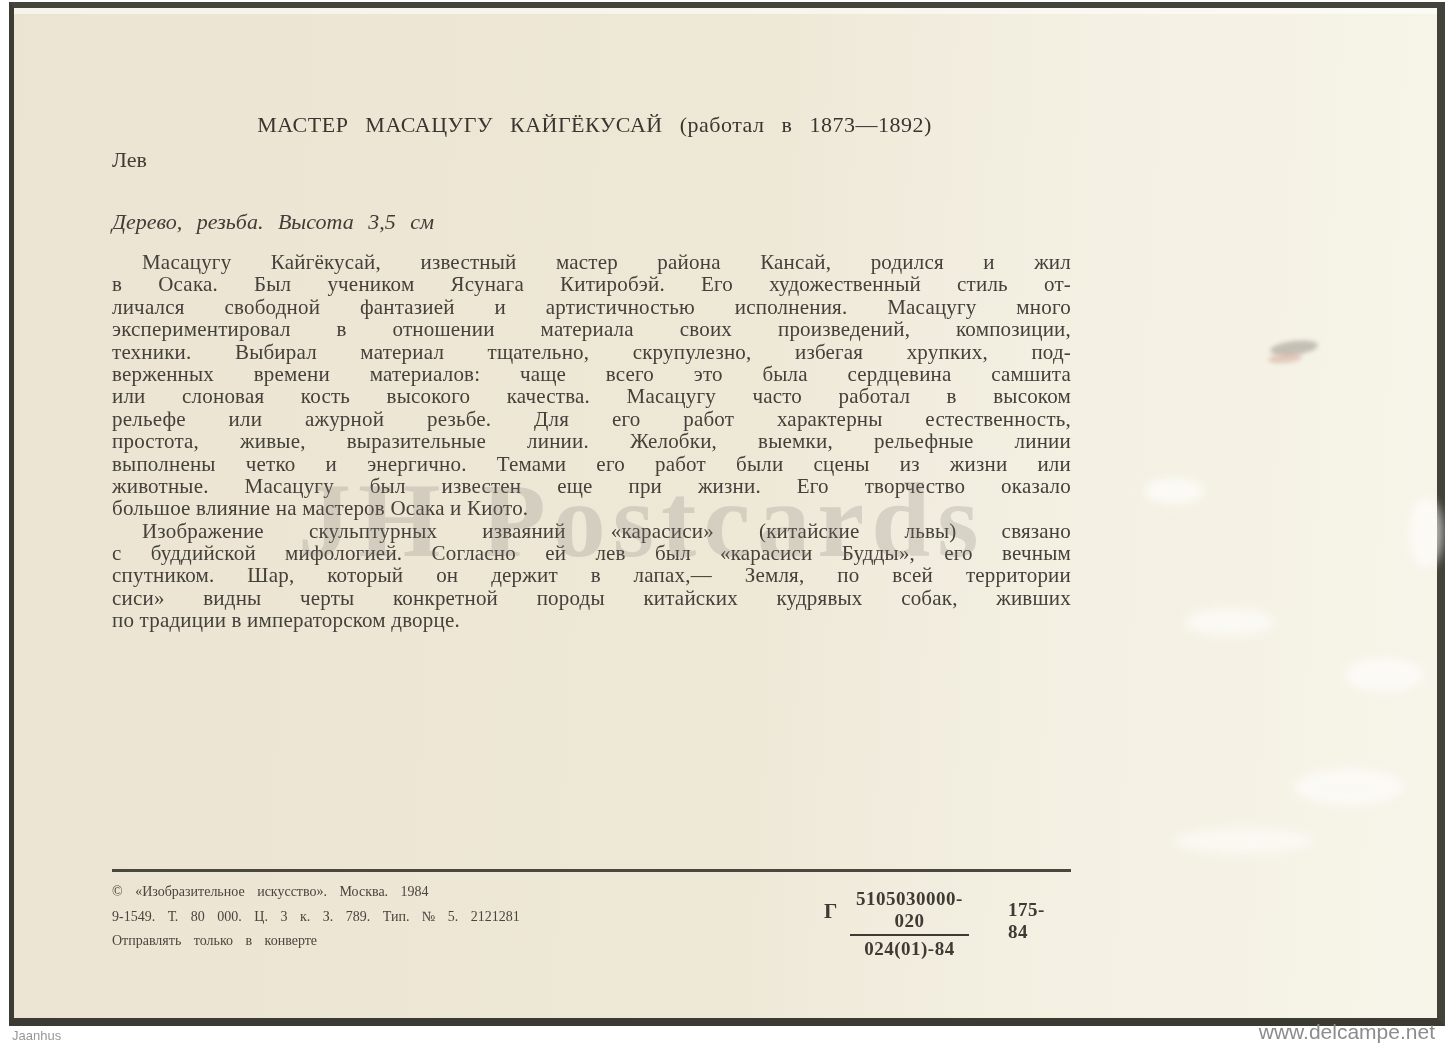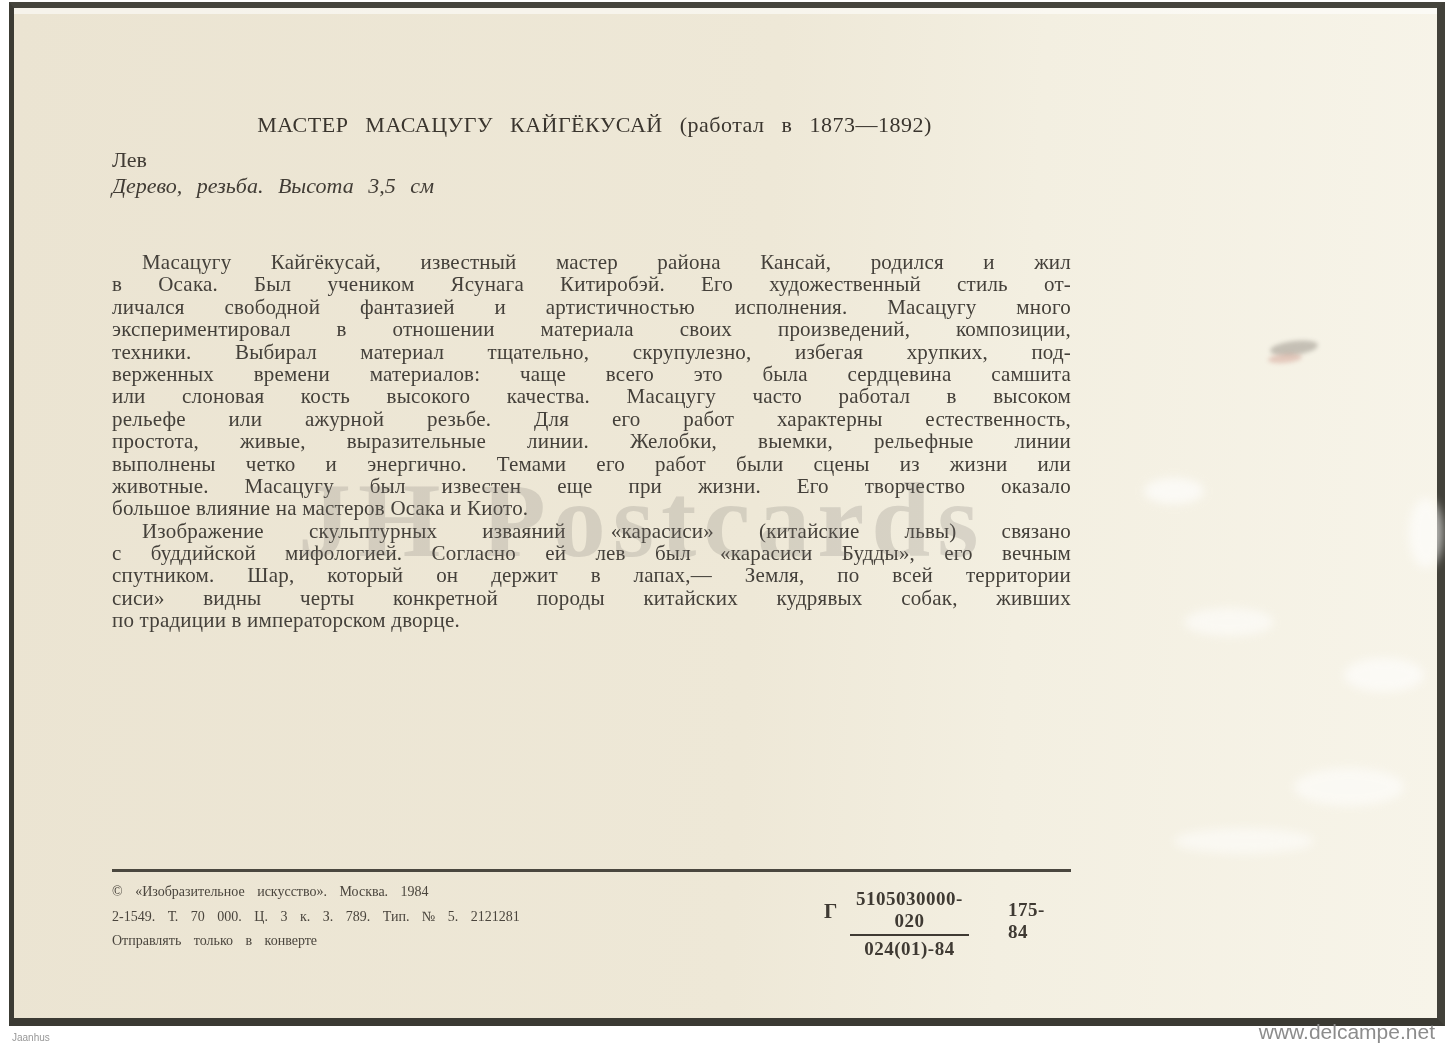--- a/index.html
+++ b/index.html
@@ -23,21 +23,21 @@
   }
   .postcard::after{ 
     content:"";position:absolute;left:0;top:0;right:0;height:6px;
     background:rgba(255,255,255,.55);
   }
   .content{position:absolute;inset:0;color:#413c35;}
   
   .hdr{position:absolute;left:98px;top:104px;width:965px;font-size:22px;line-height:26px;}
   .hdr .t1{letter-spacing:.5px;word-spacing:11px;color:#3a352e;text-align:center;}
   .hdr .t2{margin-top:9px;}
-  .hdr .t3{font-style:italic;word-spacing:9px;}
+  .hdr .t3{font-style:italic;word-spacing:9px;margin-top:36px;}
   .hdr .t4{font-style:italic;word-spacing:15px;}
   
   .body-text{
     position:absolute;left:98px;top:243px;width:959px;
     font-size:21px;color:#44403a;
   }
   .body-text .line{
     height:22.4px;line-height:22.4px;
     text-align:justify;text-align-last:justify;
     white-space:nowrap;letter-spacing:.2px;
@@ -71,21 +71,21 @@
     position:absolute;left:1254px;top:346px;width:34px;height:9px;
     background:#c98d80;opacity:.4;border-radius:50%;
     transform:rotate(-5deg);filter:blur(2px);
   }
   .blotch{position:absolute;background:#ffffff;border-radius:50%;filter:blur(5px);}
   
   .scan-footer{
     position:absolute;left:0;right:0;bottom:0;height:19px;background:#ffffff;
     font-family:"Liberation Sans", sans-serif;color:#979797;
   }
-  .scan-footer .left{position:absolute;left:12px;bottom:2px;font-size:10px;}
+  .scan-footer .left{position:absolute;left:12px;bottom:2px;font-size:13px;}
   .scan-footer .right{position:absolute;right:10px;bottom:1px;font-size:21px;color:#8c8c8c;}
 </style>
 </head>
 <body>
 
 <div class="page">
 
   <div class="postcard">
     <div class="content">
 
@@ -113,21 +113,21 @@
           <div class="line">спутником. Шар, который он держит в лапах,— Земля, по всей территории</div>
           <div class="line">сиси» видны черты конкретной породы китайских кудрявых собак, живших</div>
           <div class="line last">по традиции в императорском дворце.</div>
         </div>
 
       <div class="watermark">JH Postcards</div>
 
       <div class="rule"></div>
       <div class="imprint">
         <div>© «Изобразительное искусство». Москва. 1984</div>
-        <div>2-1549. Т. 70 000. Ц. 3 к. З. 789. Тип. № 5. 2121281</div>
+        <div>9-1549. Т. 80 000. Ц. 3 к. З. 789. Тип. № 5. 2121281</div>
         <div>Отправлять только в конверте</div>
       </div>
 
       <div class="index">
         <span class="letter">Г</span>
         <span class="frac">
           <span class="num">5105030000-020</span>
           <span class="den">024(01)-84</span>
         </span>
         <span class="suffix">175-84</span>

